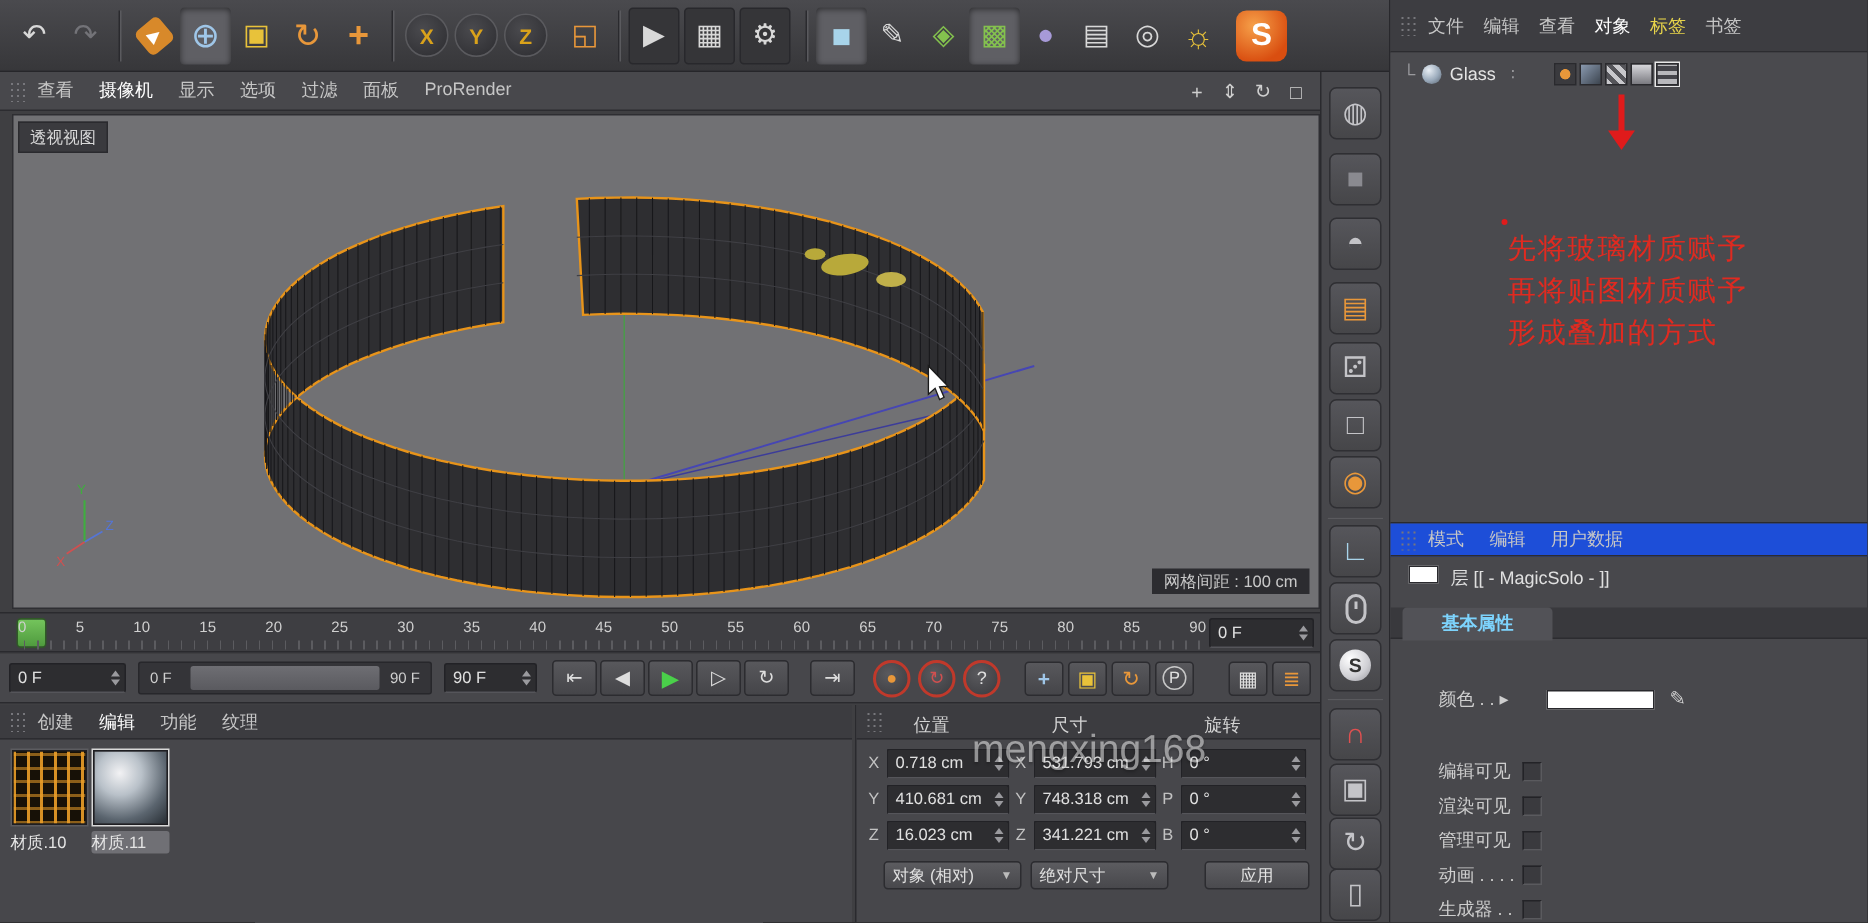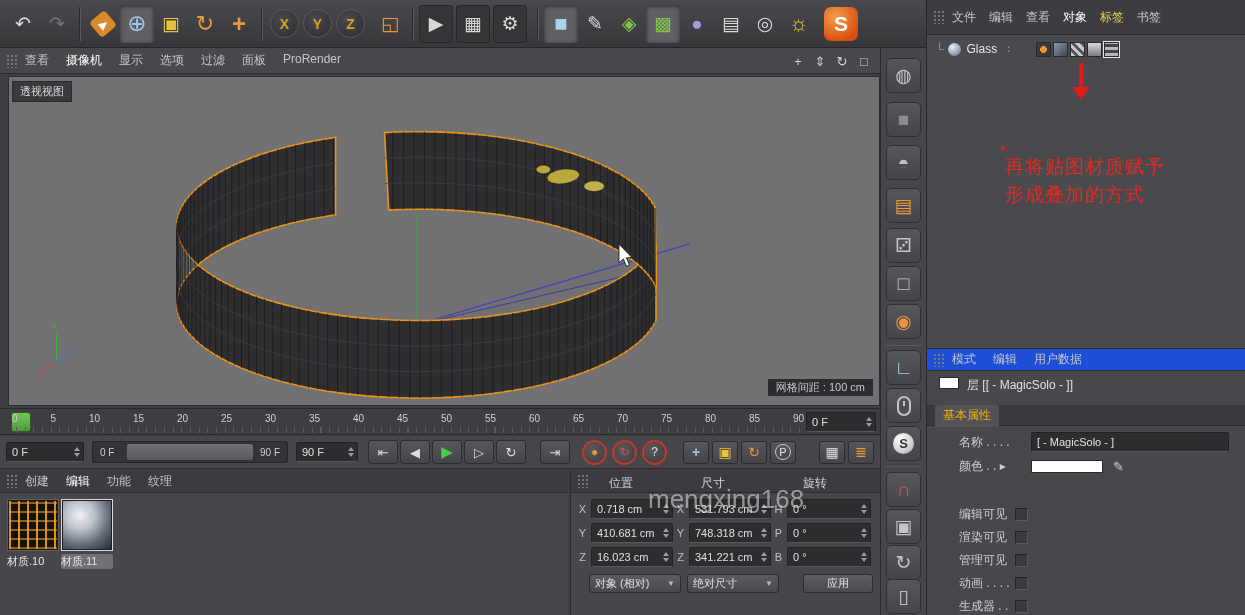--- a/index.html
+++ b/index.html
@@ -101,21 +101,21 @@
   .arrow-line{position:absolute;left:152px;top:28px;width:4px;height:26px;background:#e01b1b;}
   .arrow-head{position:absolute;left:145px;top:52px;width:0;height:0;border-left:9px solid transparent;border-right:9px solid transparent;border-top:13px solid #e01b1b;}
   .reddot{position:absolute;left:74px;top:111px;width:4px;height:4px;border-radius:50%;background:#e01b1b;}
   .annotation{position:absolute;left:78px;top:118px;}
 
   .am{position:absolute;left:0;top:348px;width:319px;height:267px;background:#48484c;border-top:1px solid #2a2a2e;}
   .am-bar{height:22px;background:#1d4ed8;border-bottom:1px solid #2c2c30;display:flex;align-items:center;}
   .layer-row{position:absolute;left:0;top:28px;display:flex;align-items:flex-start;font-size:12px;color:#e0e0e0;}
   .swatch{width:20px;height:12px;background:#fff;border:1px solid #2a2a2e;margin:0 8px 0 12px;}
   .am-tabbar{position:absolute;left:0;top:56px;width:319px;height:21px;background:#39393d;border-bottom:1px solid #2c2c30;}
-  .am-tab{display:inline-block;margin-left:8px;padding:2px 8px 3px;background:#525257;color:#eab308;font-size:12px;font-weight:normal;border-radius:3px 3px 0 0;}
+  .am-tab{display:inline-block;margin-left:8px;padding:2px 26px 3px;background:#525257;color:#7dd3fc;font-size:12px;font-weight:bold;border-radius:3px 3px 0 0;}
   .am-row{position:absolute;left:0;width:319px;height:18px;display:flex;align-items:center;font-size:12px;color:#cecece;}
   .am-lbl{position:absolute;left:32px;white-space:nowrap;}
   .am-cb{position:absolute;left:88px;}
   .nameinput{position:absolute;left:104px;width:198px;}
   .colorswatch{position:absolute;left:104px;width:72px;height:13px;background:#fff;border:1px solid #28282c;}
   .penicon{position:absolute;left:186px;font-size:13px;color:#d0d0d0;}
 
   .watermark{position:absolute;left:648px;top:484px;font-size:26px;color:rgba(255,255,255,.5);text-shadow:0 1px 2px rgba(0,0,0,.25);pointer-events:none;}
 </style>
 </head>
@@ -680,20 +680,21 @@
           <span class="tag" style="background:linear-gradient(135deg,#8a9ab0,#3c444e)"></span>
           <span class="tag" style="background:repeating-linear-gradient(45deg,#c8c8cc 0 3px,#55555a 3px 6px)"></span>
           <span class="tag" style="background:linear-gradient(#d8d8dc,#7a7a80)"></span>
           <span class="tag" style="background:repeating-linear-gradient(0deg,#b8b8bc 0 3px,#44444a 3px 6px);box-shadow:0 0 0 1px #e8e8e8"></span>
         </span>
       </div>
       <div class="arrow-line"></div>
       <div class="arrow-head"></div>
       <div class="reddot"></div>
       <div class="annotation">
+          <div class="ann-line">先将玻璃材质赋予</div>
           <div class="ann-line">再将贴图材质赋予</div>
           <div class="ann-line">形成叠加的方式</div>
         </div>
     </div>
 
     <div class="am">
       <div class="am-bar">
         <span class="grip"></span>
         <div class="menu-row">
             <span class="mi">模式</span>
@@ -702,26 +703,20 @@
           </div>
       </div>
       <div class="layer-row">
         <span class="swatch"></span>
         <span>层 [[ - MagicSolo - ]]</span>
       </div>
       <div class="am-tabbar">
         <span class="am-tab">基本属性</span>
       </div>
 
-      <div class="am-row" style="top:84px">
-        <span class="am-lbl">名称 . . . .</span>
-        <div class="num nameinput">
-            <span class="val">[ - MagicSolo - ]</span>
-          </div>
-      </div>
       <div class="am-row" style="top:108px">
         <span class="am-lbl">颜色 . . ▸</span>
         <span class="colorswatch"></span>
         <span class="penicon">✎</span>
       </div>
       <div class="am-row" style="top:156px">
         <span class="am-lbl">编辑可见</span>
         <span class="cb am-cb"></span>
       </div>
       <div class="am-row" style="top:179px">

